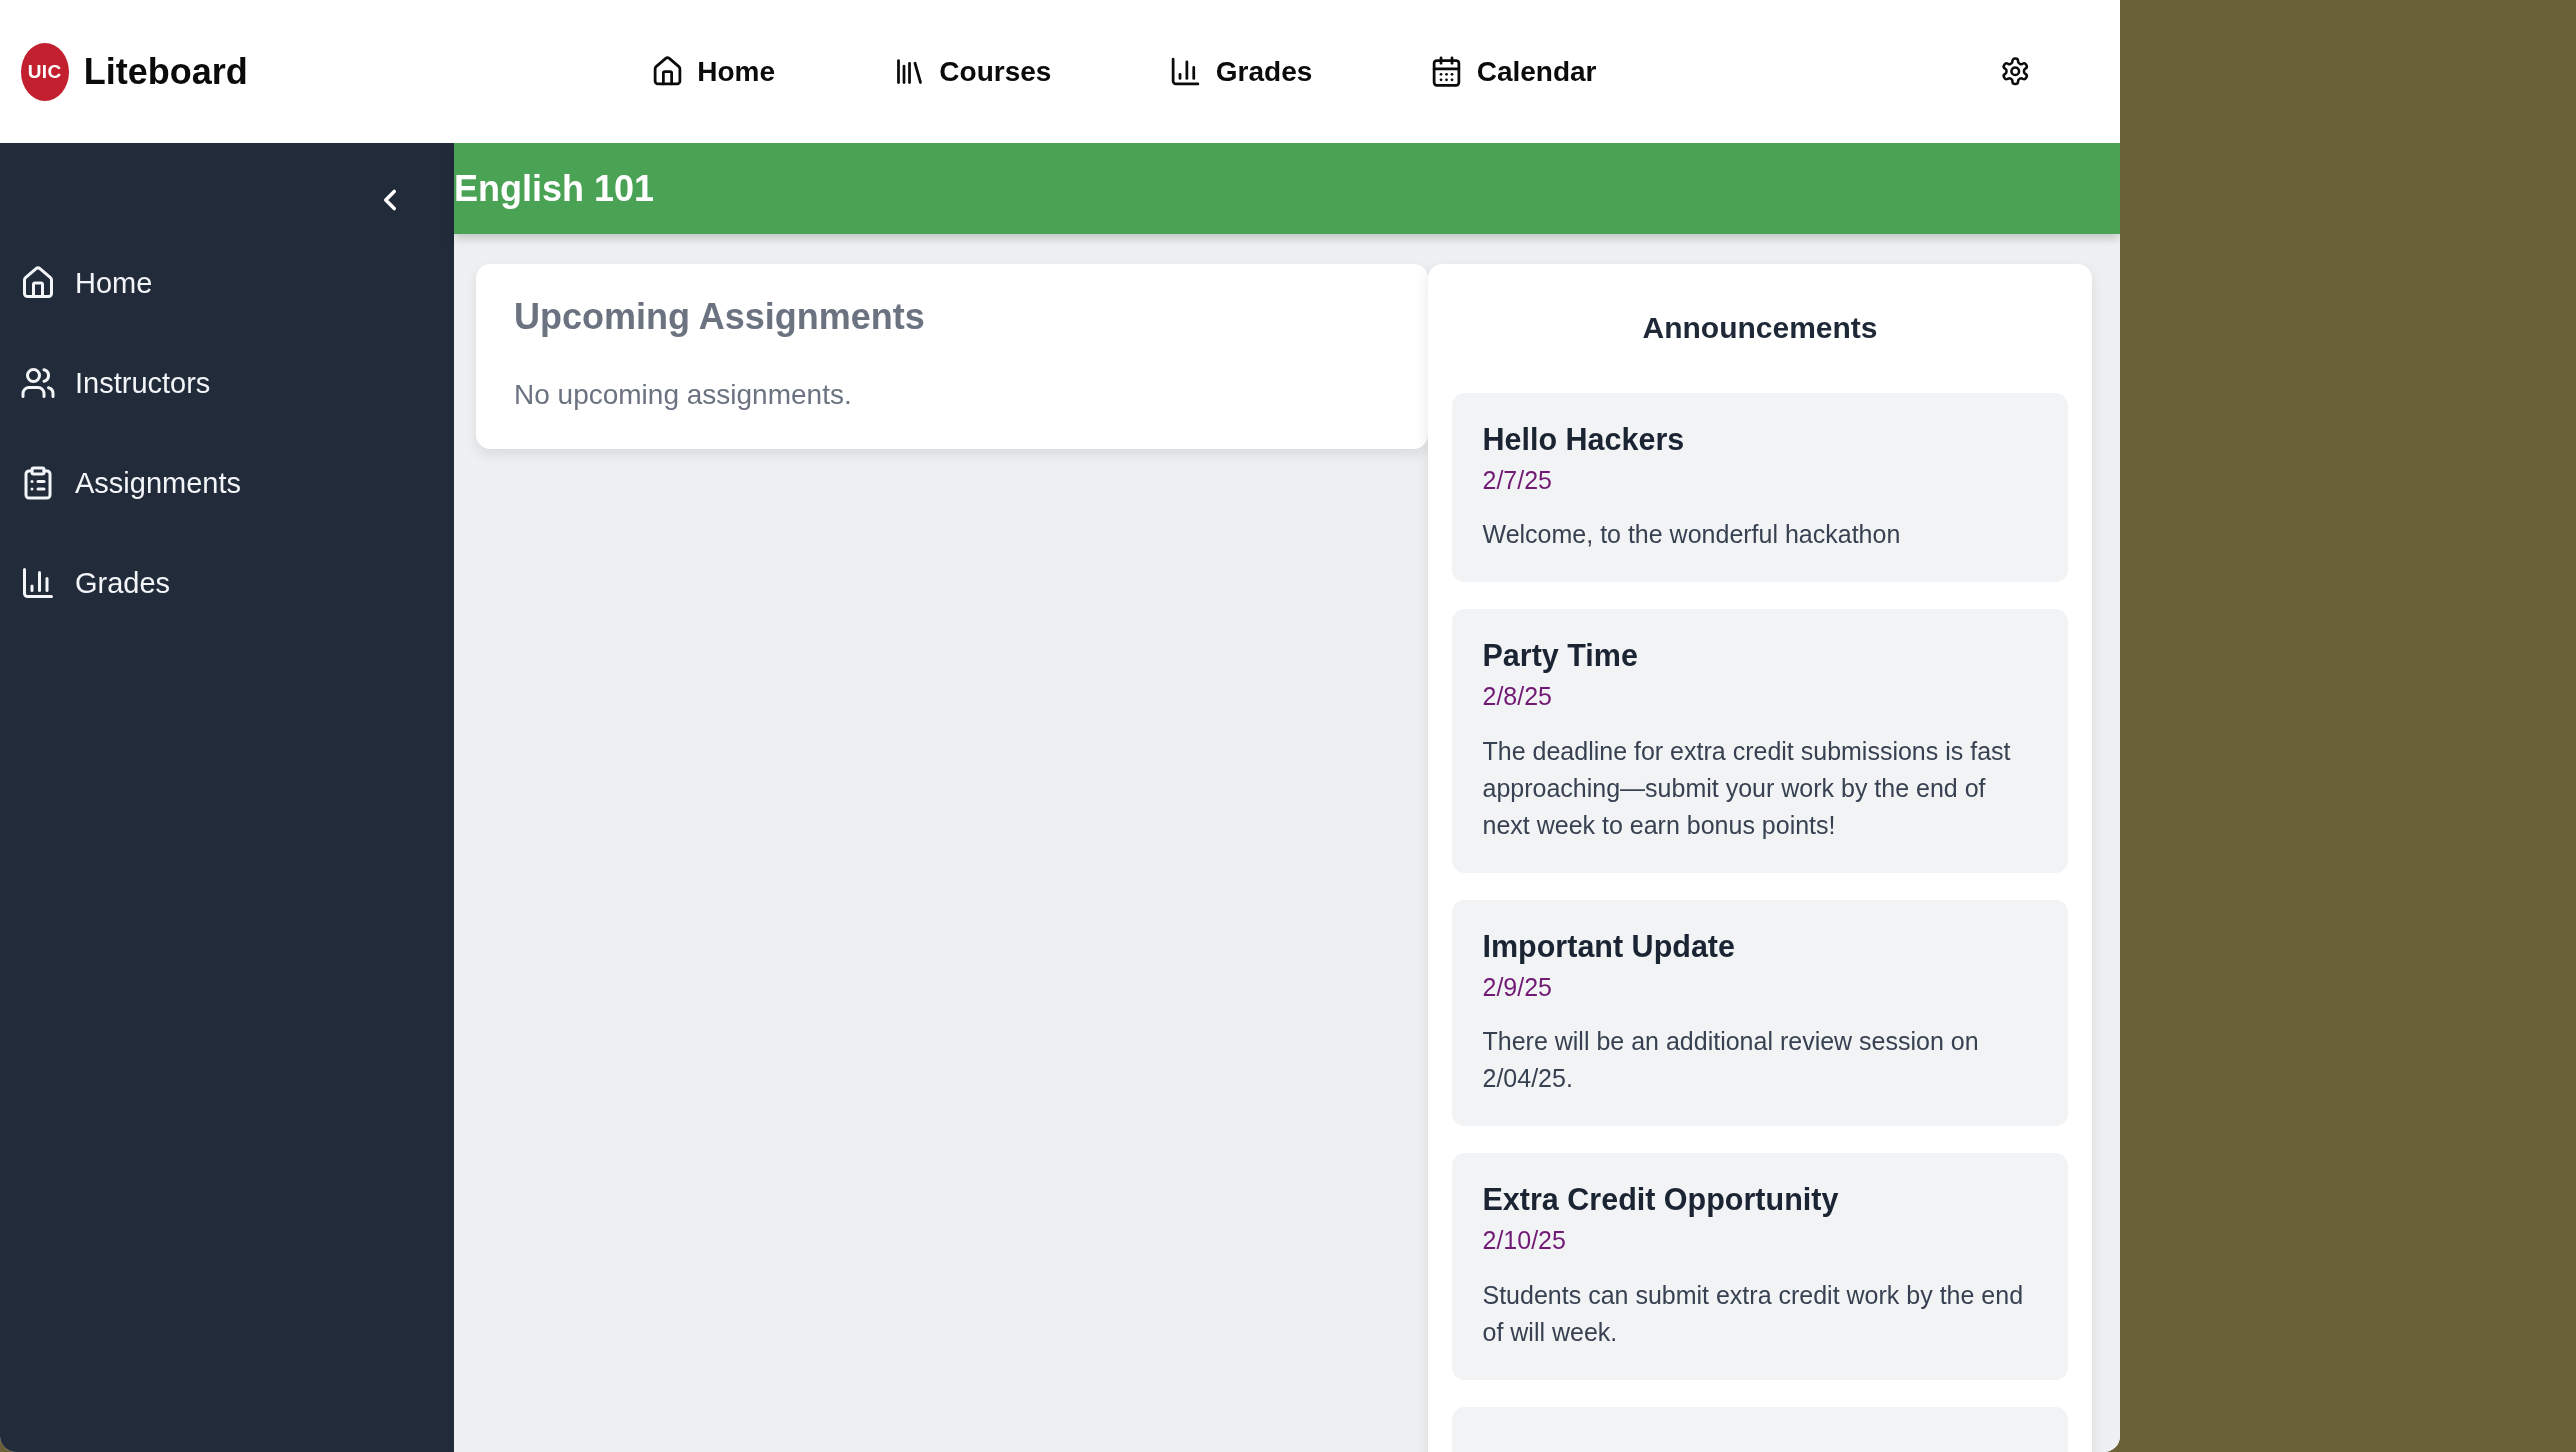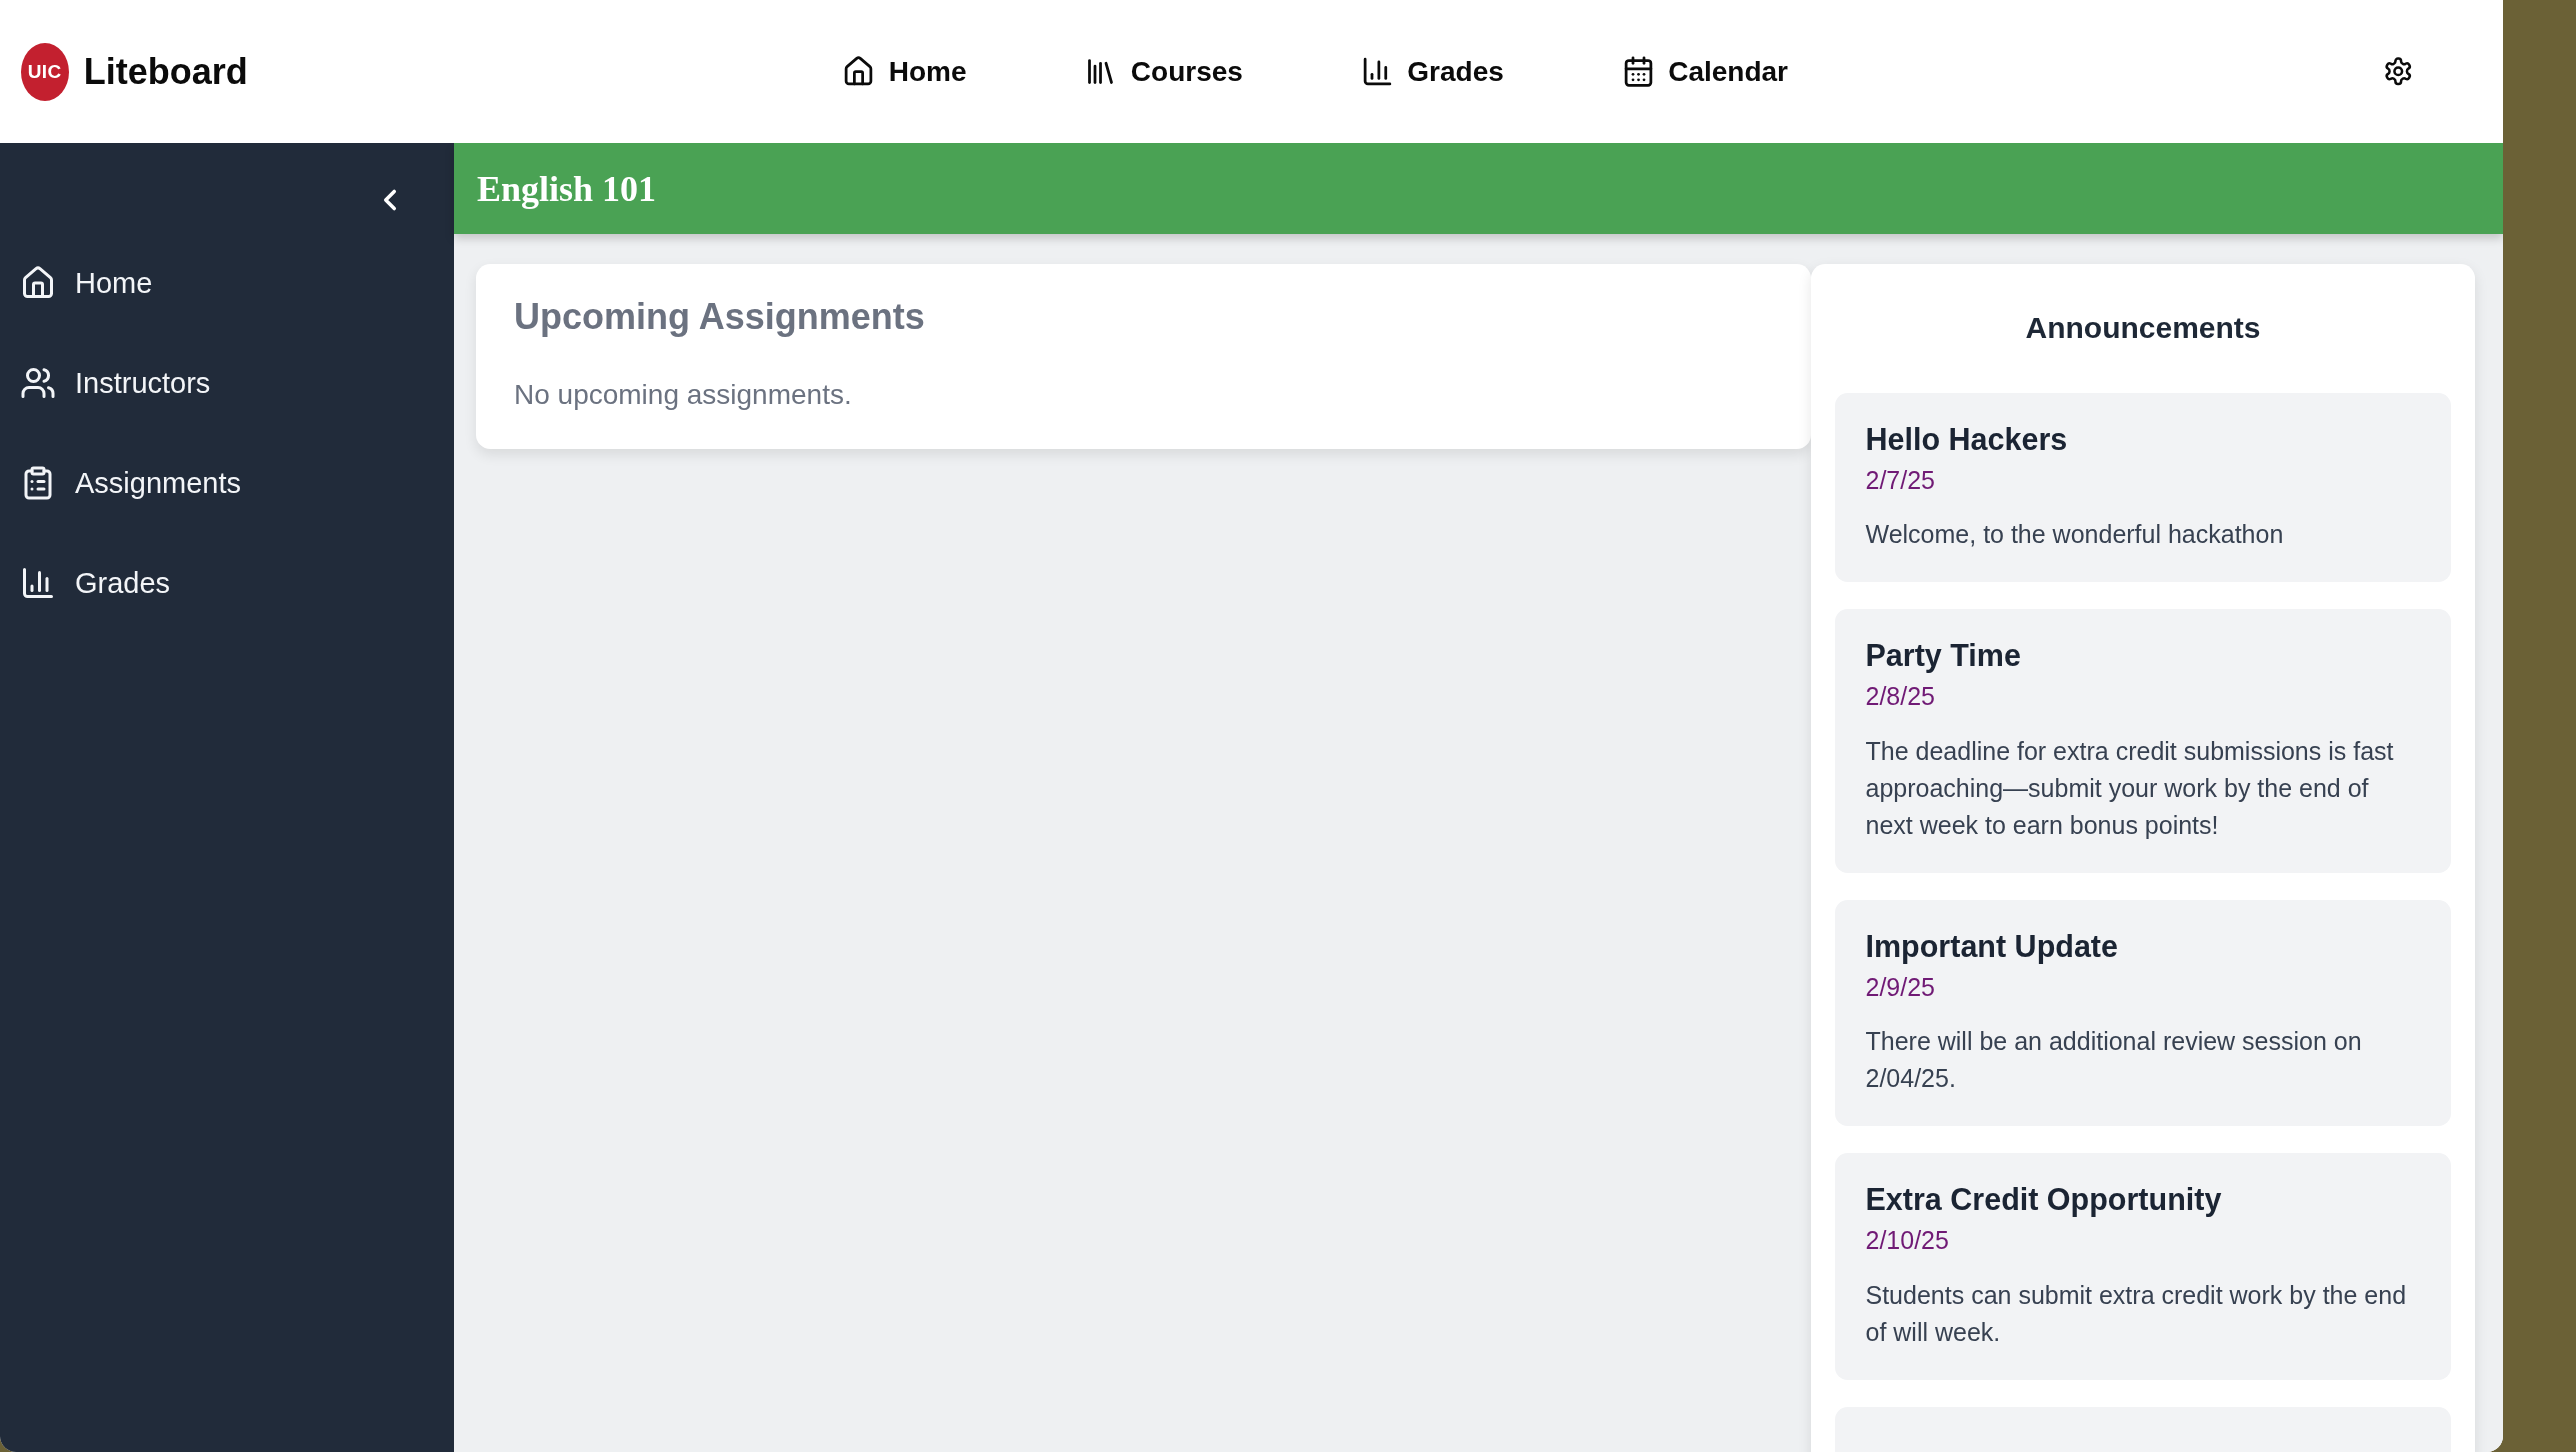--- a/index.html
+++ b/index.html
@@ -4,21 +4,21 @@
 <style>
   * { box-sizing: border-box; }
   html, body { margin: 0; padding: 0; }
   body {
     width: 2576px; height: 1452px;
     background: #6b6136; 
     font-family: "Liberation Sans", "DejaVu Sans", sans-serif;
     -webkit-font-smoothing: antialiased;
   }
   .window {
-    width: 2503px; height: 1452px;
+    width: 2120px; height: 1452px;
     border-radius: 0 0 16px 16px;
     overflow: hidden;
     display: flex; flex-direction: column;
     background: #ffffff;
   }
 
   
   .header {
     height: 143px; flex: 0 0 143px;
     background: #ffffff;
@@ -90,24 +90,23 @@
   .main {
     flex: 1 1 auto; min-width: 0;
     background: #eef0f2;
     display: flex; flex-direction: column;
   }
   .course-banner {
     height: 91px; flex: 0 0 91px;
     background: #4aa254;
     color: #ffffff;
     display: flex; align-items: center;
-    padding-left: 23px;
     font-size: 36px; font-weight: 700;
     box-shadow: 0 4.5px 9px rgba(0,0,0,0.18);
-    position: relative; z-index: 2; font-family: Liberation Serif, serif;
+    position: relative; z-index: 2;
   }
   .content {
     flex: 1 1 auto; min-height: 0;
     display: flex; align-items: flex-start;
     padding: 30px 28px 0 22px; 
     overflow: hidden;
   }
 
   
   .upcoming-card {

